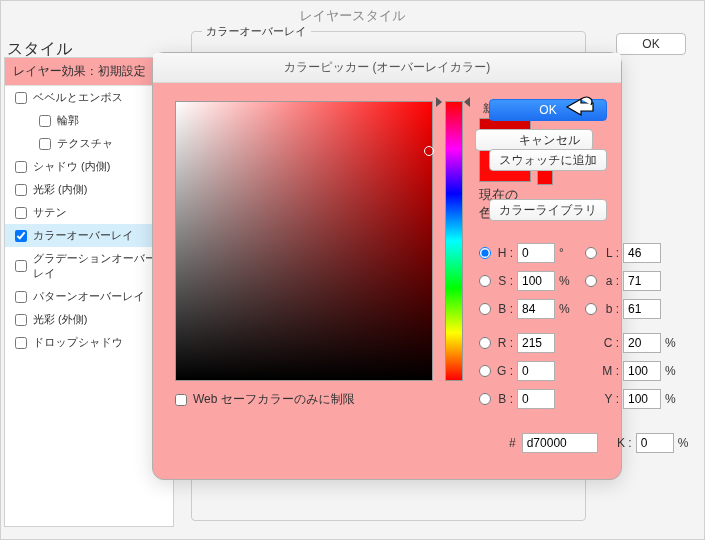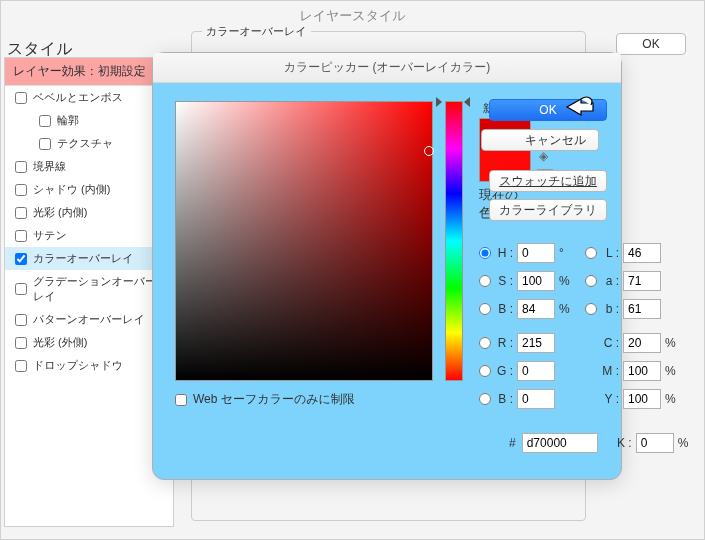--- a/index.html
+++ b/index.html
@@ -13,21 +13,21 @@
 .style-item { display: flex; align-items: center; padding: 4px 6px 4px 10px; font-size: 11px; cursor: default; }
 .style-item.sel { background: #d4eefb; }
 .style-item.indent { padding-left: 34px; }
 .style-item input[type=checkbox] { margin-right: 6px; width: 12px; height: 12px; }
 
 .groupbox { position: absolute; top: 30px; left: 190px; width: 395px; height: 490px; border: 1px solid #ccc; border-radius: 4px; }
 .groupbox-label { position: absolute; top: -8px; left: 10px; background: #f4f4f4; padding: 0 4px; font-size: 11px; color: #333; }
 
 .ok-outer { position: absolute; top: 32px; right: 18px; width: 70px; height: 22px; border: 1px solid #bcbcbc; border-radius: 4px; background: #fff; text-align: center; line-height: 20px; font-size: 12px; }
 
-.picker-window { position: absolute; top: 52px; left: 152px; width: 470px; height: 428px; background: #7dd3fc; border: 1px solid #b0b0b0; border-radius: 12px; box-shadow: 0 4px 20px rgba(0,0,0,.15); }
+.picker-window { position: absolute; top: 52px; left: 152px; width: 470px; height: 428px; background: #fca5a5; border: 1px solid #b0b0b0; border-radius: 12px; box-shadow: 0 4px 20px rgba(0,0,0,.15); }
 .picker-title { text-align: center; padding: 6px 0; color: #555; font-size: 12px; border-bottom: 1px solid #d8d8d8; background: linear-gradient(#f8f8f8,#ececec); border-radius: 4px 4px 0 0; }
 
 .picker-body { position: relative; width: 100%; height: 398px; }
 
 .sv-field { position: absolute; top: 18px; left: 22px; width: 258px; height: 280px; border: 1px solid #999; background: linear-gradient(to bottom, transparent, #000), linear-gradient(to right, #fff, #ff0000); cursor: crosshair; }
 .sv-cursor { position: absolute; width: 10px; height: 10px; border: 1px solid #fff; border-radius: 50%; top: 44px; right: -2px; pointer-events: none; }
 
 .hue-strip { position: absolute; top: 18px; left: 292px; width: 18px; height: 280px; border: 1px solid #999; background: linear-gradient(to bottom, #ff0000 0%, #ff00ff 17%, #0000ff 33%, #00ffff 50%, #00ff00 67%, #ffff00 83%, #ff0000 100%); cursor: pointer; }
 .hue-arrow-l, .hue-arrow-r { position: absolute; top: 14px; width: 0; height: 0; border-top: 5px solid transparent; border-bottom: 5px solid transparent; }
 .hue-arrow-l { left: 283px; border-left: 6px solid #555; }
@@ -37,22 +37,22 @@
 .swatch-label-new { text-align:center; font-size: 11px; margin-bottom: 2px;}
 .swatch-new { width: 52px; height: 32px; background: #d70000; border: 1px solid #999; border-bottom: none; }
 .swatch-cur { width: 52px; height: 32px; background: #ff0808; border: 1px solid #999; border-top: none; }
 .swatch-label-cur { text-align:left; font-size: 13px; margin-top: 4px;}
 .cube-icon { position:absolute; left: 386px; top: 66px; width:14px; height:14px; font-size:12px; color:#666; }
 .tiny-sw { position:absolute; left: 384px; top: 86px; width:16px; height:16px; background:#ff0000; border:1px solid #999; }
 
 .btn { position: absolute; height: 22px; border: 1px solid #b8b8b8; border-radius: 4px; background: linear-gradient(#fff,#f2f2f2); font-size: 12px; text-align: center; line-height: 20px; cursor: default; }
 .btn.primary { background: linear-gradient(#3d97ff,#1e6ff0); color: #fff; border-color:#1e6ff0; font-weight: 500; }
 .btn-ok { top: 16px; right: 14px; width: 118px; }
-.btn-cancel { top: 46px; right: 22px; width: 118px; padding-left: 31px; }
-.btn-swatch { top: 87px; right: 14px; width: 118px; text-decoration: underline; }
+.btn-cancel { top: 46px; right: 28px; width: 118px; padding-left: 31px; }
+.btn-swatch { top: 66px; right: 14px; width: 118px; }
 .btn-lib { top: 116px; right: 14px; width: 118px; }
 
 .fields { position: absolute; top: 156px; left: 326px; width: 212px; font-size: 12px; }
 .row { display:flex; align-items:center; height: 28px; }
 .col { display:flex; align-items:center; width: 106px; }
 .radio { width:12px; height:12px; margin-right:4px; }
 .lbl { width: 18px; text-align:right; margin-right:4px; }
 .inp { width: 38px; height: 20px; border:1px solid #b0b0b0; background:#fff; padding: 0 4px; font-size: 12px; text-align:left; }
 .unit { margin-left: 4px; width: 14px; }
 .hex-row { position:absolute; top: 350px; left: 356px; display:flex; align-items:center; }
@@ -83,24 +83,20 @@
         <div class="style-item indent">
           <input type="checkbox" style="">
           <span>輪郭</span>
         </div>
         <div class="style-item indent">
           <input type="checkbox" style="">
           <span>テクスチャ</span>
         </div>
         <div class="style-item">
           <input type="checkbox" style="">
-          <span>境界線</span>
-        </div>
-        <div class="style-item">
-          <input type="checkbox" style="">
           <span>シャドウ (内側)</span>
         </div>
         <div class="style-item">
           <input type="checkbox" style="">
           <span>光彩 (内側)</span>
         </div>
         <div class="style-item">
           <input type="checkbox" style="">
           <span>サテン</span>
         </div>

